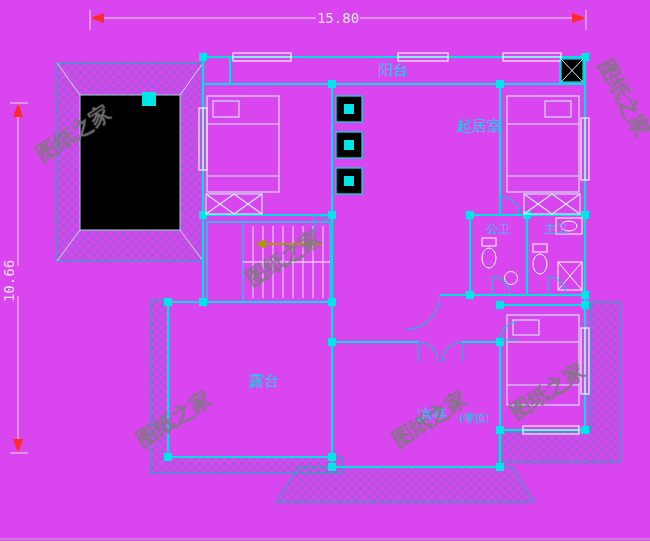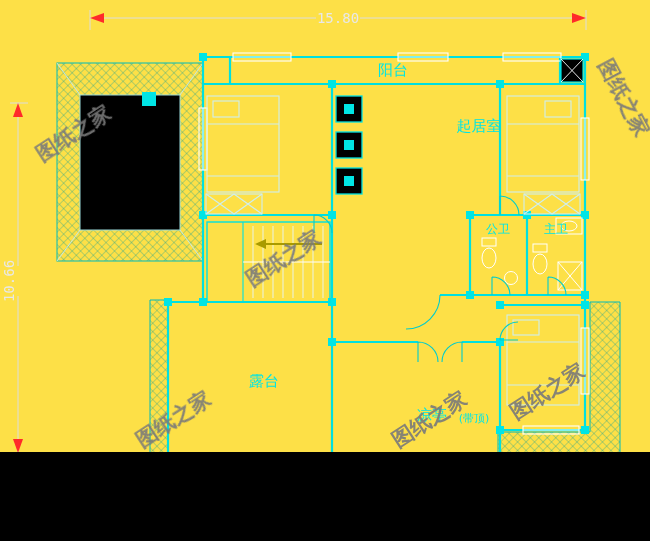--- a/index.html
+++ b/index.html
@@ -1,19 +1,19 @@
 <!DOCTYPE html>
 <html><head>
 <meta charset="utf-8">
 <style>
   html,body{margin:0;padding:0;background:#000;}
   .stage{
     position:relative;
-    width:650px;height:452px;
-    background:#fde047;
+    width:650px;height:541px;
+    background:#d946ef;
     overflow:hidden;
     font-family:"DejaVu Sans", sans-serif;
   }
   svg{display:block;}
   text{font-family:"DejaVu Sans", sans-serif;}
   .dim-text{font-family:"DejaVu Sans Mono", monospace;}
 </style>
 </head>
 <body>
 

